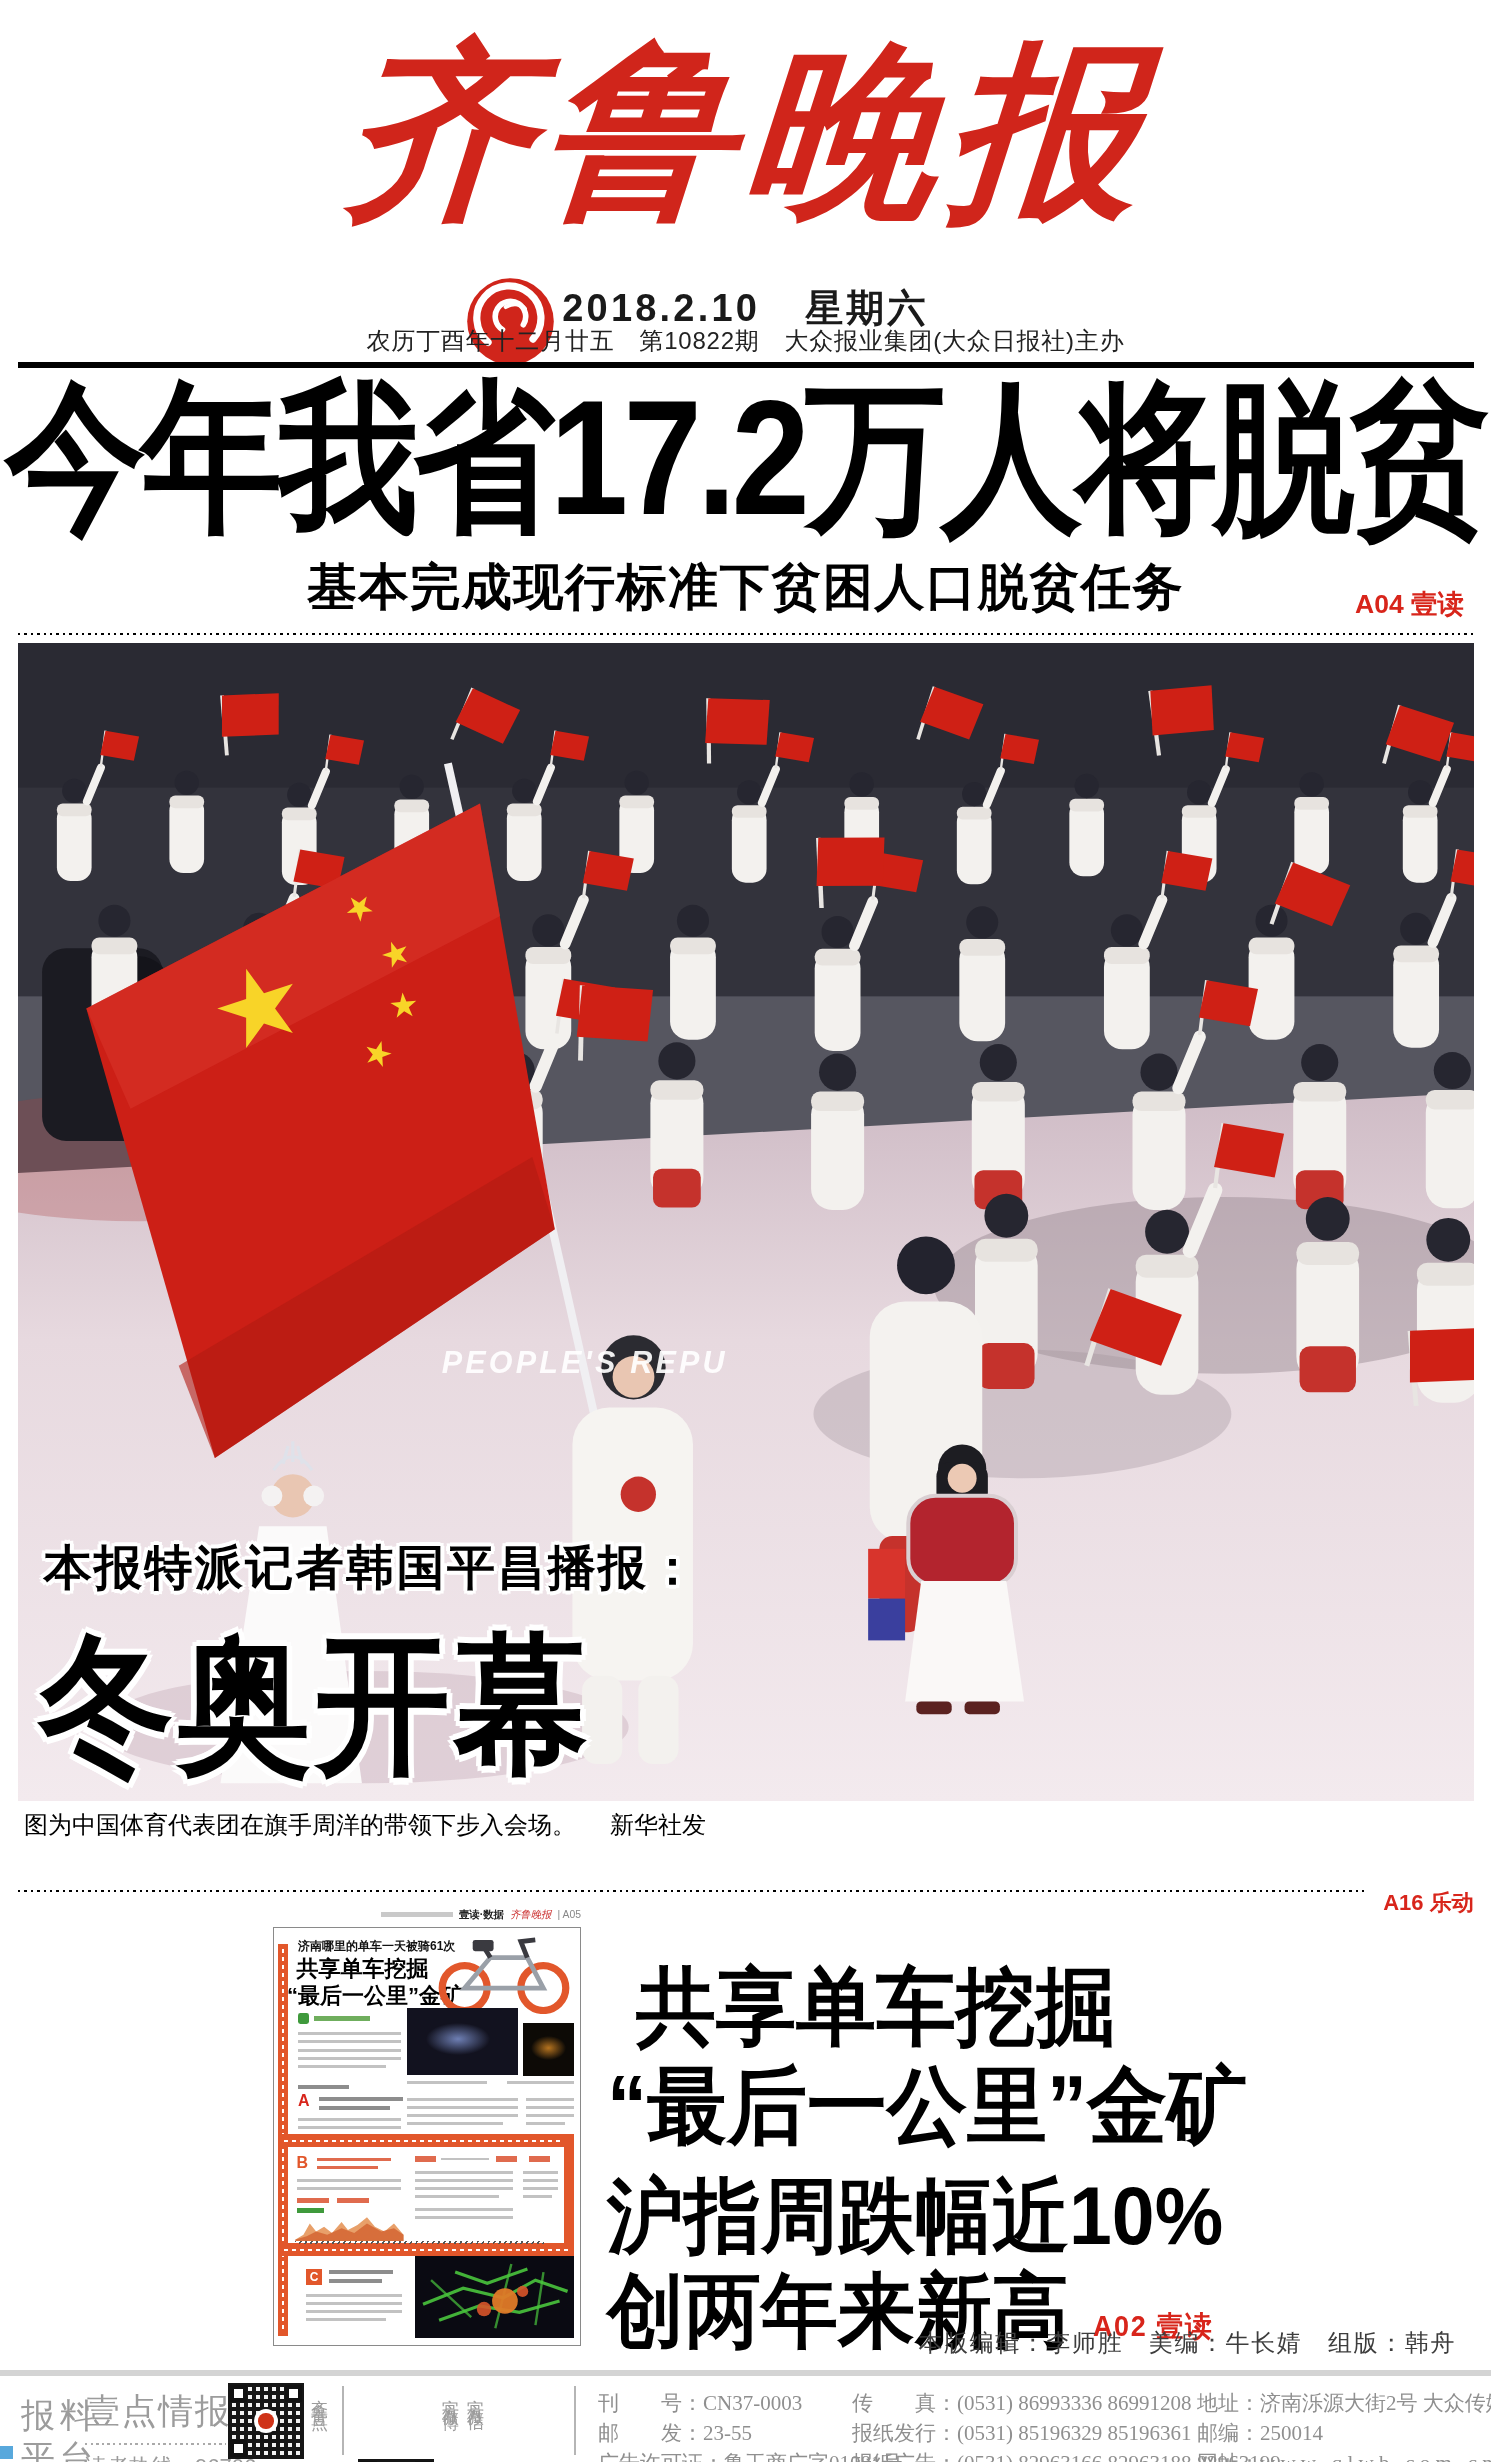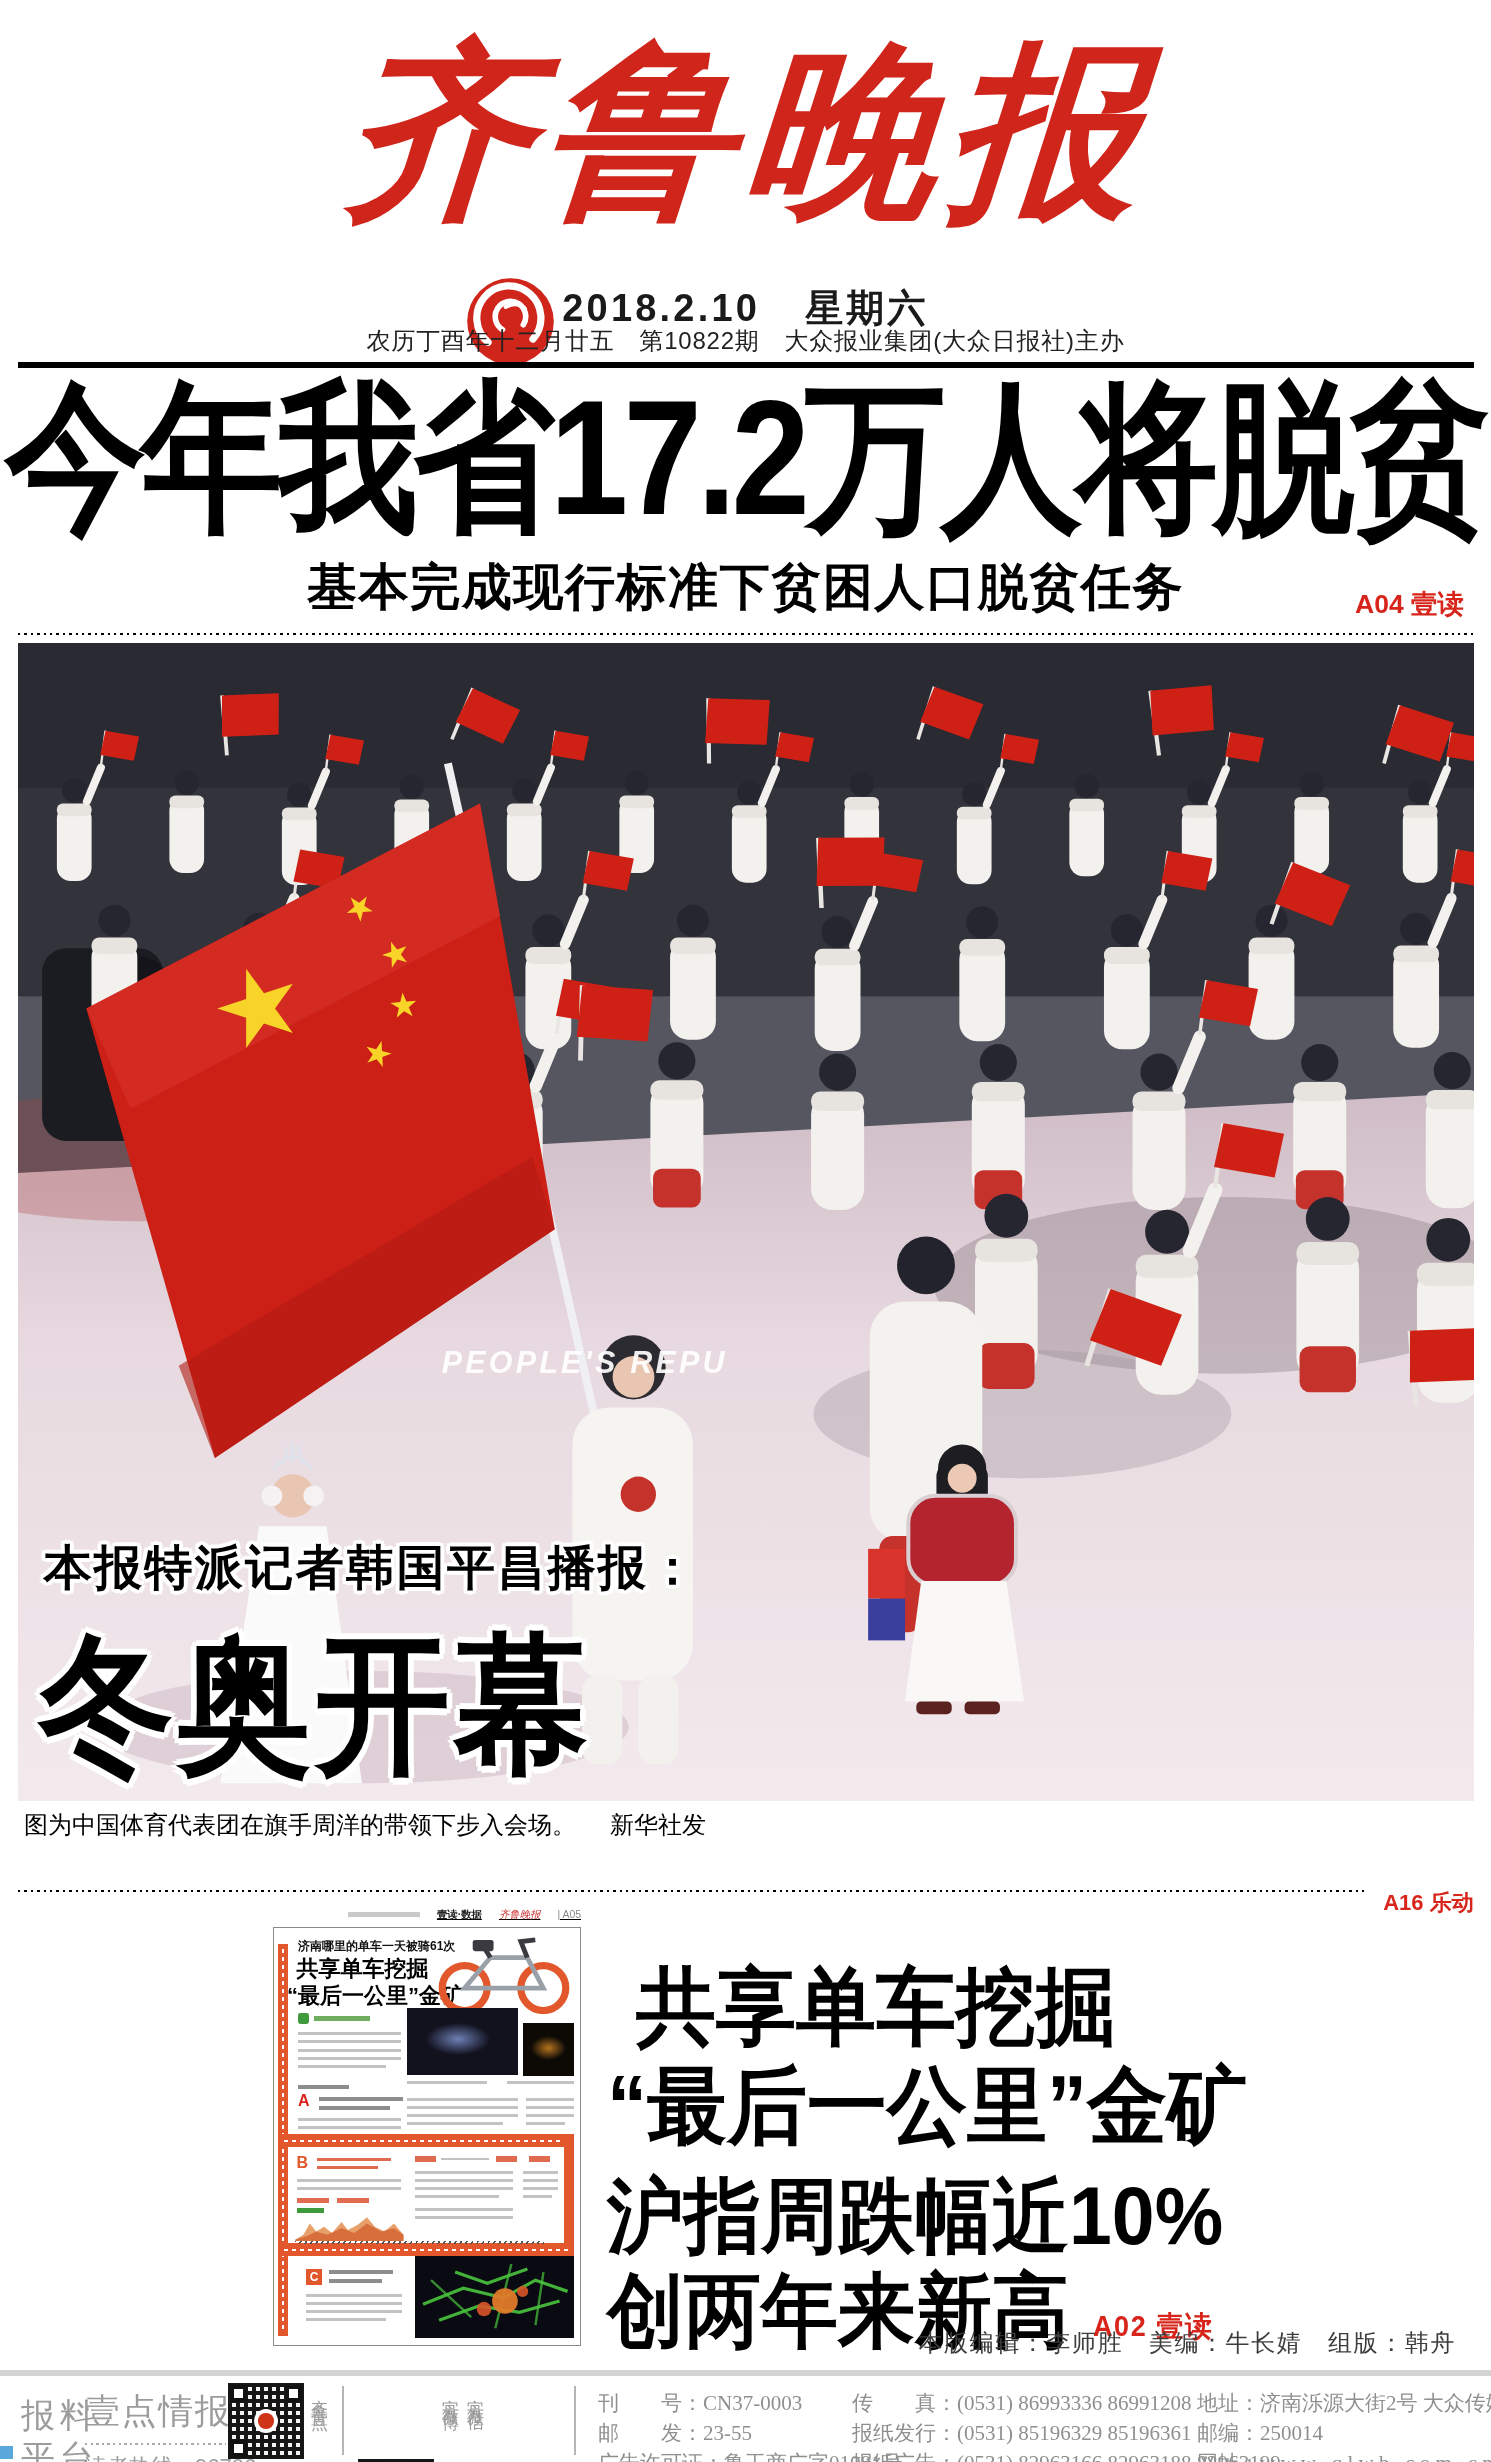--- a/index.html
+++ b/index.html
@@ -49,21 +49,21 @@
   
   .caption{left:24px;top:1809px;width:1414px;font-size:24px;line-height:31px;color:#000;}
   .caption .credit{margin-left:34px;}
   .cap-ref-row{left:17.7px;top:1864px;width:1456px;display:flex;align-items:center;}
   .cap-ref-row .dotted{flex:1;}
   .cap-ref-row .pageref{font-size:22px;margin-left:16px;}
 
   
   .thumb{left:273px;top:1906px;width:308px;height:442px;}
   .thumb-head{position:absolute;left:0;top:0;width:100%;height:17.7px;
-    display:flex;justify-content:flex-end;align-items:center;gap:17px;font-size:10.4px;text-decoration:underline;}
+    display:flex;justify-content:flex-end;align-items:center;gap:6px;font-size:10.4px;}
   .thumb-head .skel{width:72px;height:4.8px;background:#c9c9c9;}
   .th-label{font-weight:900;color:#222;}
   .th-brand{color:#c33;font-family:"Liberation Serif",serif;font-style:italic;}
   .th-page{color:#888;}
   .thumb-box{position:absolute;left:0;top:21px;width:308px;height:419px;background:#fff;
     border:0.8px solid #8a8a8a;overflow:hidden;}
   .tb{position:absolute;}
   .sk{background:#c2c2c2;height:3.2px;}
   .skd{background:#8d8d8d;height:4px;}
   .skr{background:#e06b4e;height:3.2px;}

